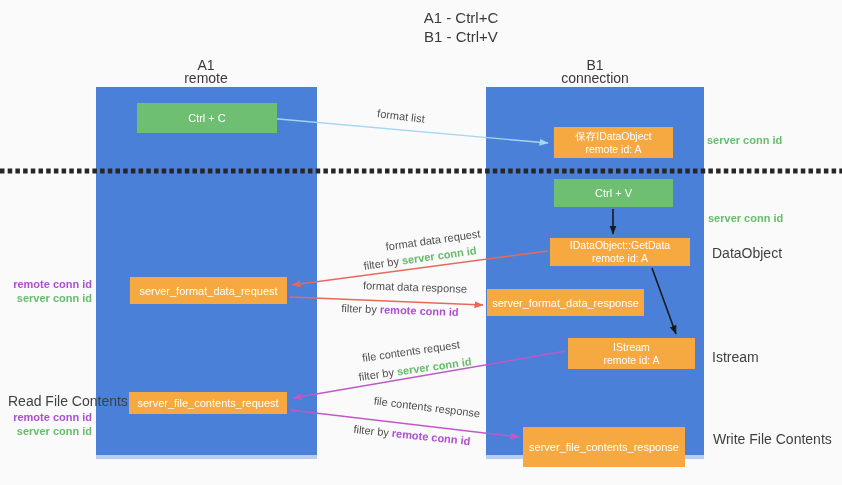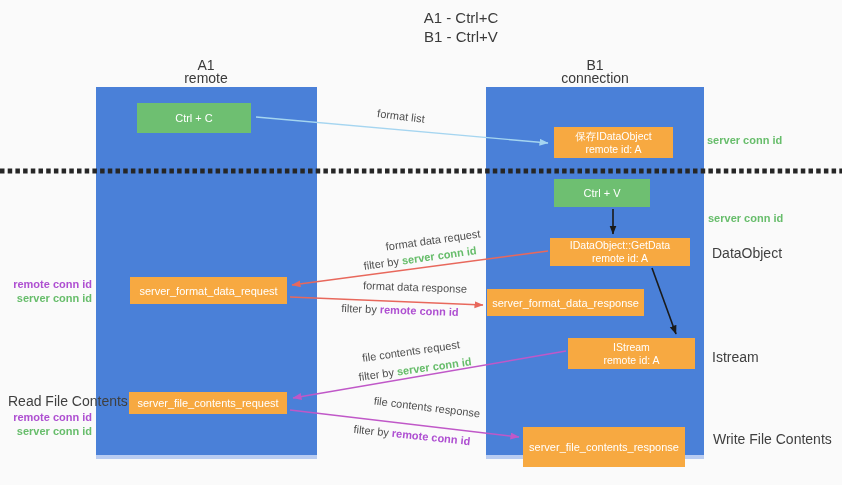--- a/index.html
+++ b/index.html
@@ -97,30 +97,30 @@
 
   <line x1="290" y1="297" x2="483" y2="305" stroke="#e8685c" stroke-width="1.5" marker-end="url(#ah-red)"></line>
 
   <line x1="652" y1="268" x2="676" y2="334" stroke="#1a1a1a" stroke-width="1.6" marker-end="url(#ah-black)"></line>
 
   <line x1="566" y1="351" x2="293" y2="398" stroke="#c058c8" stroke-width="1.5" marker-end="url(#ah-magenta)"></line>
 
   <line x1="290" y1="410" x2="519" y2="437" stroke="#c058c8" stroke-width="1.5" marker-end="url(#ah-magenta)"></line>
 </svg>
 
-<div class="abs node green" style="left:137px;top:103px;width:114px;height:30px;">
+<div class="abs node green" style="left:137px;top:103px;width:140px;height:30px;">
   <span class="single">Ctrl + C</span>
 </div>
 
 <div class="abs node orange" style="left:554px;top:127px;width:119px;height:31px;">
   <span class="l1">保存IDataObject</span>
   <span class="l2">remote id: A</span>
 </div>
 
-<div class="abs node green" style="left:554px;top:179px;width:96px;height:28px;">
+<div class="abs node green" style="left:554px;top:179px;width:119px;height:28px;">
   <span class="single">Ctrl + V</span>
 </div>
 
 <div class="abs node orange" style="left:550px;top:238px;width:140px;height:28px;">
   <span class="l1">IDataObject::GetData</span>
   <span class="l2">remote id: A</span>
 </div>
 
 <div class="abs node orange" style="left:130px;top:277px;width:157px;height:27px;">
   <span class="single">server_format_data_request</span>

